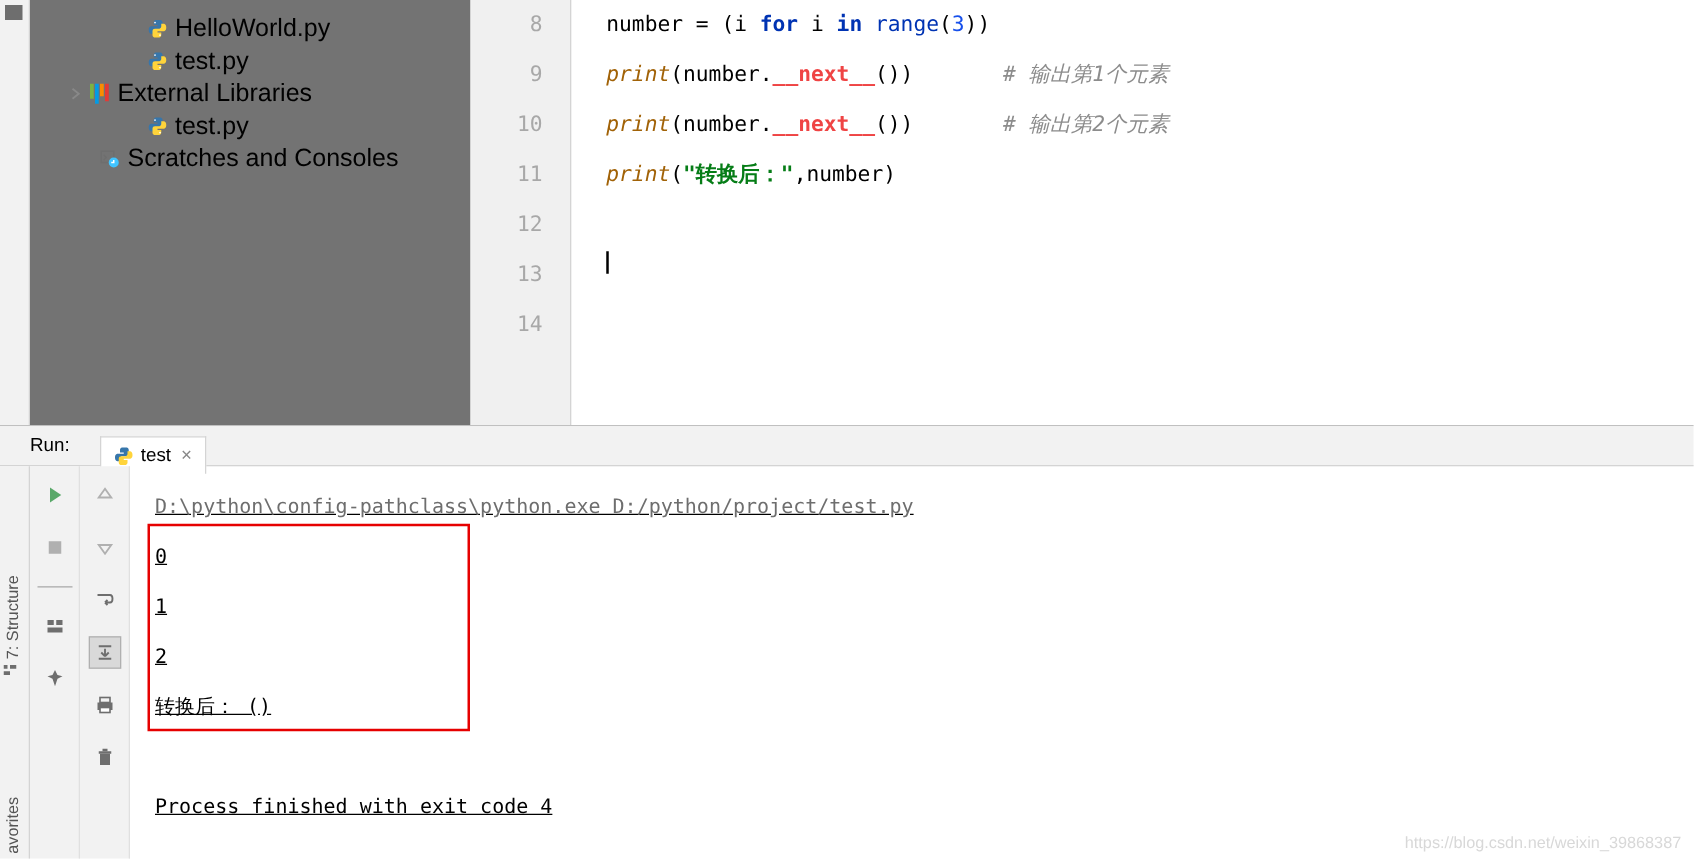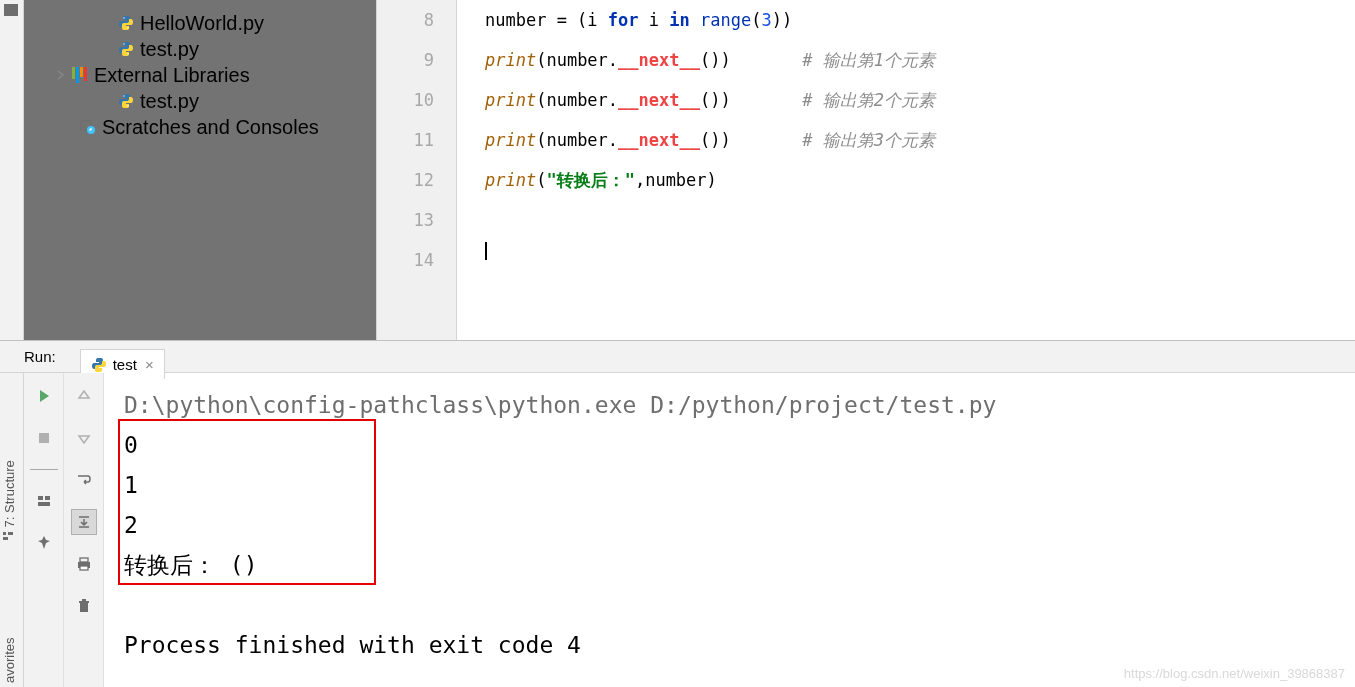--- a/index.html
+++ b/index.html
@@ -184,23 +184,24 @@
   align-items: center;
   justify-content: center;
   cursor: pointer;
   color: #6e6e6e;
 }
 .tool-btn.active { background: #d9d9d9; border: 1px solid #b0b0b0; }
 .tool-btn svg { width: 16px; height: 16px; }
 .console {
   flex: 1;
   font-family: "Consolas", monospace;
-  font-size: 23px;
+  font-size: 16px;
   padding: 12px 20px;
   position: relative;
+  text-decoration: underline;
 }
 .console .cline {
   height: 40px;
   line-height: 40px;
   white-space: pre;
 }
 .console .cmd { color: #6e6e6e; }
 .console .out { color: #000; }
 .console .exit { color: #000; }
 .hl-box {
@@ -303,21 +304,20 @@
       <div class="ln">10</div>
       <div class="ln">11</div>
       <div class="ln">12</div>
       <div class="ln">13</div>
       <div class="ln">14</div>
     </div>
     <div class="code">
       <div class="line"><span class="plain">number = (i </span><span class="kw">for</span><span class="plain"> i </span><span class="kw">in</span><span class="plain"> </span><span class="builtin">range</span><span class="plain">(</span><span class="num">3</span><span class="plain">))</span></div>
       <div class="line"><span class="fn">print</span><span class="plain">(number.</span><span class="dunder">__next__</span><span class="plain">())       </span><span class="comment"># 输出第1个元素</span></div>
       <div class="line"><span class="fn">print</span><span class="plain">(number.</span><span class="dunder">__next__</span><span class="plain">())       </span><span class="comment"># 输出第2个元素</span></div>
-      <div class="line"><span class="fn">print</span><span class="plain">(number.</span><span class="dunder">__next__</span><span class="plain">())       </span><span class="comment"># 输出第3个元素</span></div>
       <div class="line"><span class="fn">print</span><span class="plain">(</span><span class="str">"转换后："</span><span class="plain">,number)</span></div>
       <div class="line"></div>
       <div class="caret-line"><span class="caret"></span></div>
     </div>
   </div>
 </div>
 
 <div class="run-panel">
   <div class="run-header">
     <span class="label">Run:</span>

